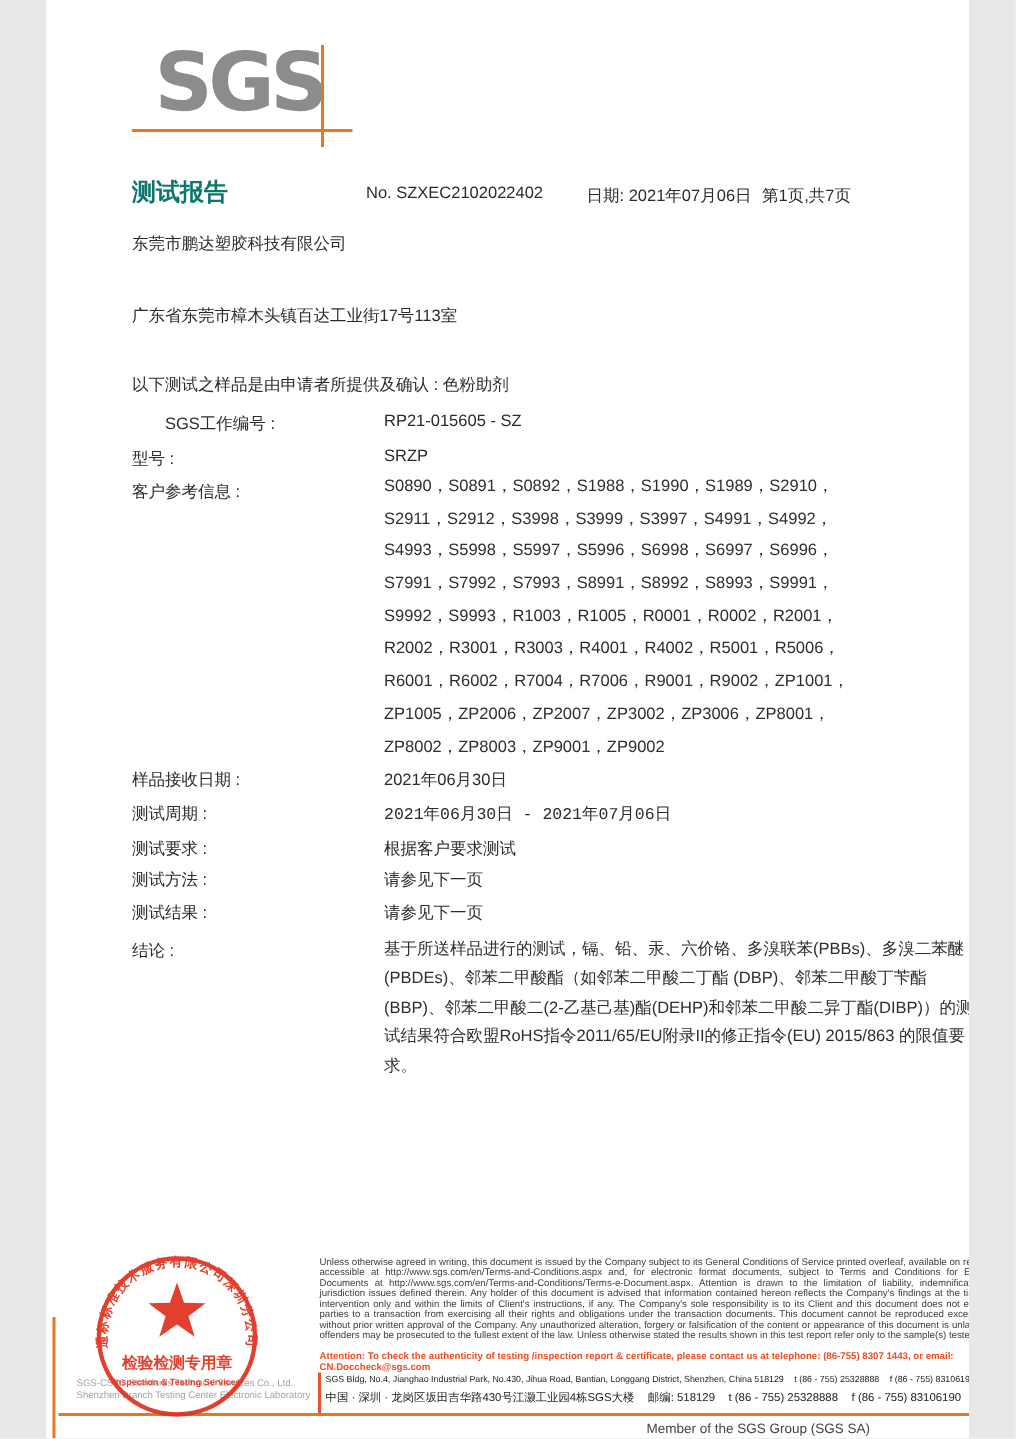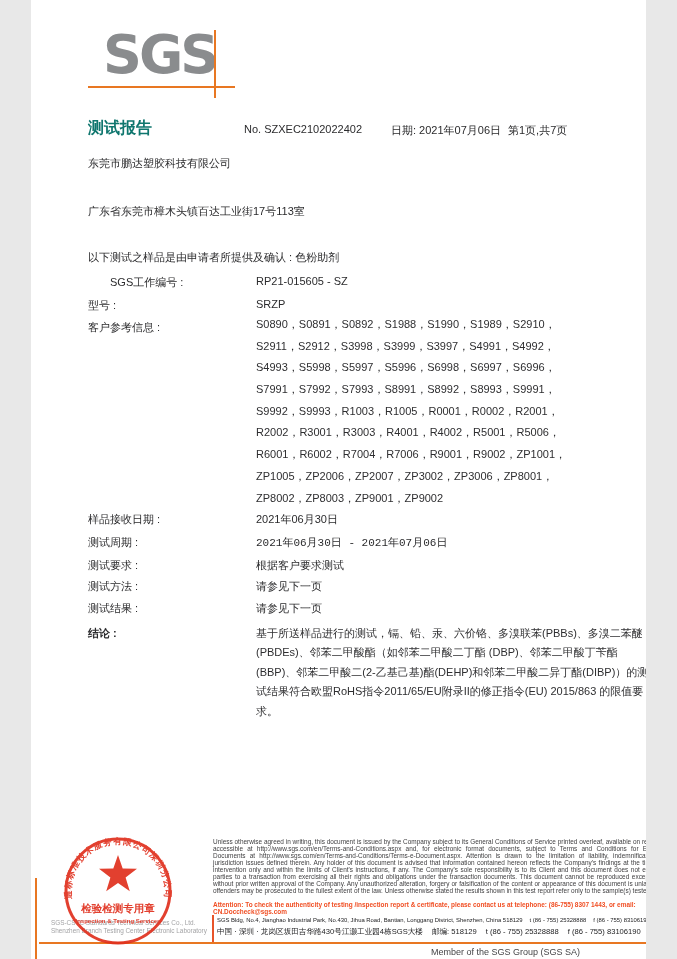--- a/index.html
+++ b/index.html
@@ -80,21 +80,21 @@
 
   <div class="abs lbl" style="left:57px;top:558px;">测试要求 :</div>
   <div class="abs val" style="left:225px;top:558px;">根据客户要求测试</div>
 
   <div class="abs lbl" style="left:57px;top:579px;">测试方法 :</div>
   <div class="abs val" style="left:225px;top:579px;">请参见下一页</div>
 
   <div class="abs lbl" style="left:57px;top:601px;">测试结果 :</div>
   <div class="abs val" style="left:225px;top:601px;">请参见下一页</div>
 
-  <div class="abs lbl" style="left:57px;top:626px;font-weight:bold;">结论 :</div>
+  <div class="abs lbl" style="left:57px;top:626px;">结论 :</div>
   <div class="abs conclusion" style="left:225px;top:624px;">基于所送样品进行的测试，镉、铅、汞、六价铬、多溴联苯(PBBs)、多溴二苯醚(PBDEs)、邻苯二甲酸酯（如邻苯二甲酸二丁酯 (DBP)、邻苯二甲酸丁苄酯(BBP)、邻苯二甲酸二(2-乙基己基)酯(DEHP)和邻苯二甲酸二异丁酯(DIBP)）的测试结果符合欧盟RoHS指令2011/65/EU附录II的修正指令(EU) 2015/863 的限值要求。</div>
 
   <div class="abs stamp-co" style="left:20px;top:919px;z-index:1;">
     <div>SGS-CSTC Standards Technical Services Co., Ltd.</div>
     <div>Shenzhen Branch Testing Center Electronic Laboratory</div>
   </div>
 
   <svg class="abs" style="left:22px;top:833px;z-index:2;opacity:0.92;" width="130" height="126" viewBox="0 0 130 126">
     <defs>
       <path id="arcTop" d="M 24.3,81.5 A 47,47 0 1 1 105.7,81.5" fill="none"></path>

